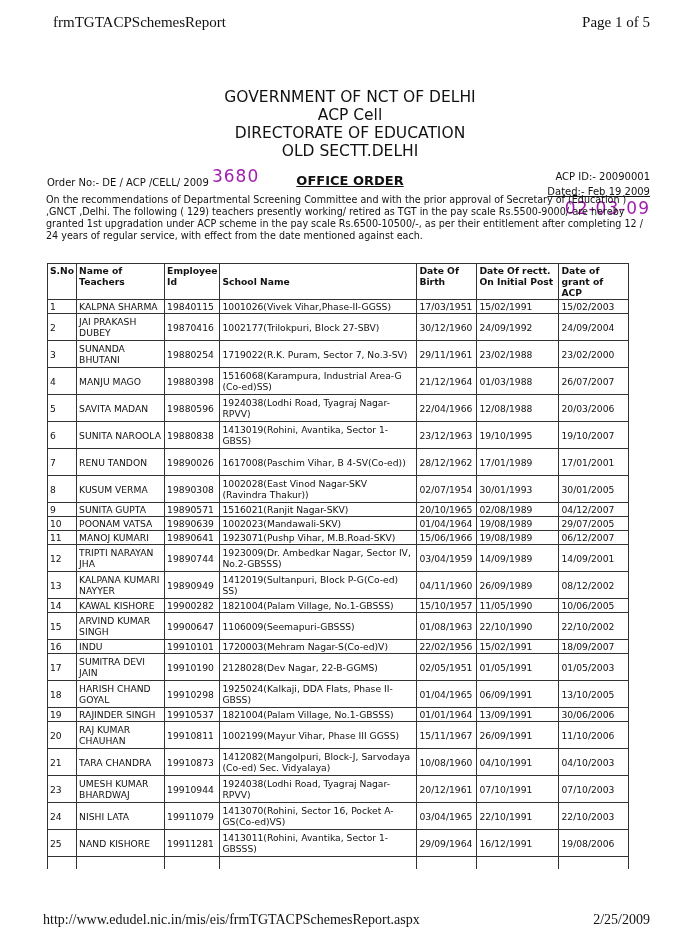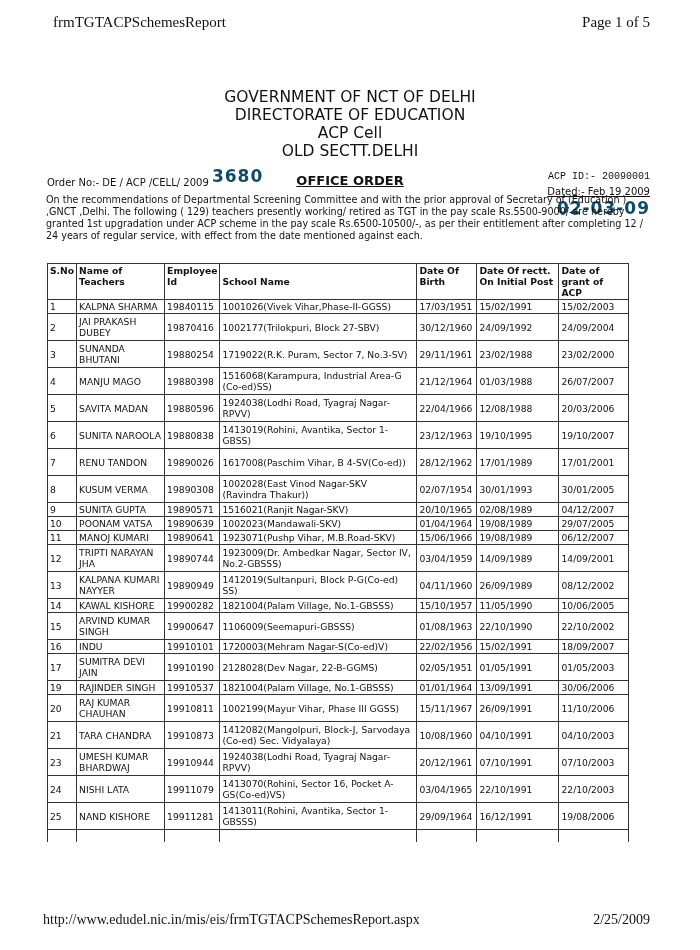--- a/index.html
+++ b/index.html
@@ -3,23 +3,23 @@
 <meta charset="utf-8">
 <style>
   html, body { margin:0; padding:0; background:#ffffff; }
   body { width:700px; height:950px; position:relative; overflow:hidden; color:#111; }
   .serif { font-family: "Liberation Serif", "DejaVu Serif", serif; }
   .sans { font-family: "DejaVu Sans", "Liberation Sans", sans-serif; }
   .hdr-left { position:absolute; left:53px; top:14px; font-size:15px; }
   .hdr-right { position:absolute; right:50px; top:14px; font-size:15px; }
   .titles { position:absolute; left:0; width:700px; top:88px; text-align:center; font-size:15.5px; line-height:18px; }
   .order-no { position:absolute; left:47px; top:170px; font-size:10px; }
-  .hand { font-family: "DejaVu Sans", sans-serif; font-size:17px; font-weight:700; letter-spacing:1px; color:#0c4a6e; }
+  .hand { font-family: "DejaVu Sans", sans-serif; font-size:17px; font-weight:400; letter-spacing:1px; color:#a21caf; }
   .order-no .hand { position:relative; top:-4px; }
-  .acp-id { position:absolute; right:50px; top:171px; font-size:10px; text-align:right;font-family:Liberation Mono, monospace; }
+  .acp-id { position:absolute; right:50px; top:171px; font-size:10px; text-align:right; }
   .dated { position:absolute; right:50px; top:186px; font-size:10px; text-decoration:underline; }
   .hand-date { position:absolute; right:50px; top:198px; }
   .office-order { position:absolute; left:0; width:700px; top:173px; text-align:center; font-size:13px; font-weight:bold; text-decoration:underline; }
   .para { position:absolute; left:46px; top:194px; width:610px; font-size:9.6px; line-height:12px; }
   table.main { position:absolute; left:47px; top:263px; border-collapse:collapse; font-size:9.2px; }
   table.main th, table.main td { border:1px solid #333; padding:1px 2px; vertical-align:middle; text-align:left; line-height:11px; }
   table.main th { font-weight:bold; font-size:9.2px; vertical-align:top; height:22px; }
   table.main td.h1 { height:11px; }
   table.main td.h2 { height:24px; }
   table.main tr.blank td { height:10px; border-bottom:none; }
@@ -27,22 +27,22 @@
   .ftr-right { position:absolute; right:50px; top:912px; font-size:14px; }
 </style>
 </head>
 <body>
 
 <div class="hdr-left serif">frmTGTACPSchemesReport</div>
 <div class="hdr-right serif">Page 1 of 5</div>
 
 <div class="titles sans">
   <div>GOVERNMENT OF NCT OF DELHI</div>
+  <div>ACP Cell</div>
   <div>DIRECTORATE OF EDUCATION</div>
-  <div>ACP Cell</div>
   <div>OLD SECTT.DELHI</div>
 </div>
 
 <div class="order-no sans">
   <span>Order No:- DE / ACP /CELL/ 2009</span>
   <span class="hand">3680</span>
 </div>
 
 <div class="acp-id sans">ACP ID:- 20090001</div>
 <div class="dated sans">Dated:- Feb 19 2009</div>
@@ -221,20 +221,29 @@
       <tr>
         <td class="h2">17</td>
         <td class="h2">SUMITRA DEVI JAIN</td>
         <td class="h2">19910190</td>
         <td class="h2">2128028(Dev Nagar, 22-B-GGMS)</td>
         <td class="h2">02/05/1951</td>
         <td class="h2">01/05/1991</td>
         <td class="h2">01/05/2003</td>
       </tr>
       <tr>
+        <td class="h2">18</td>
+        <td class="h2">HARISH CHAND GOYAL</td>
+        <td class="h2">19910298</td>
+        <td class="h2">1925024(Kalkaji, DDA Flats, Phase II-GBSS)</td>
+        <td class="h2">01/04/1965</td>
+        <td class="h2">06/09/1991</td>
+        <td class="h2">13/10/2005</td>
+      </tr>
+      <tr>
         <td class="h1">19</td>
         <td class="h1">RAJINDER SINGH</td>
         <td class="h1">19910537</td>
         <td class="h1">1821004(Palam Village, No.1-GBSSS)</td>
         <td class="h1">01/01/1964</td>
         <td class="h1">13/09/1991</td>
         <td class="h1">30/06/2006</td>
       </tr>
       <tr>
         <td class="h2">20</td>

